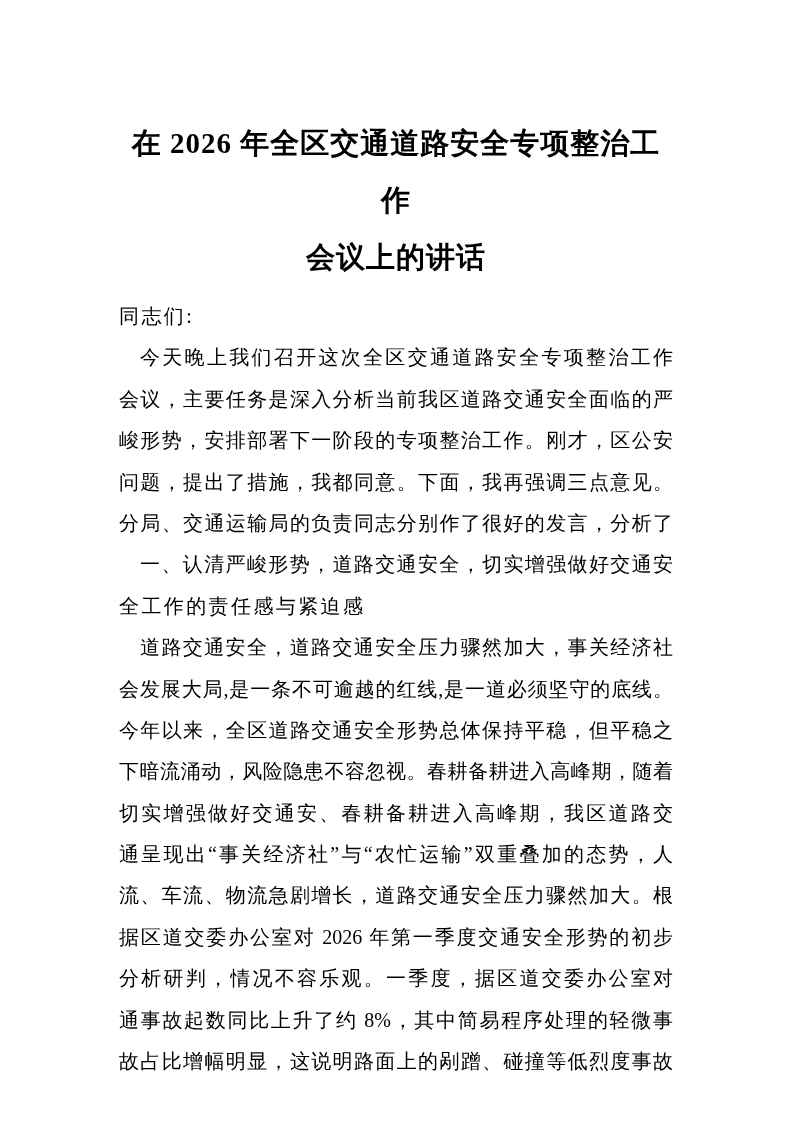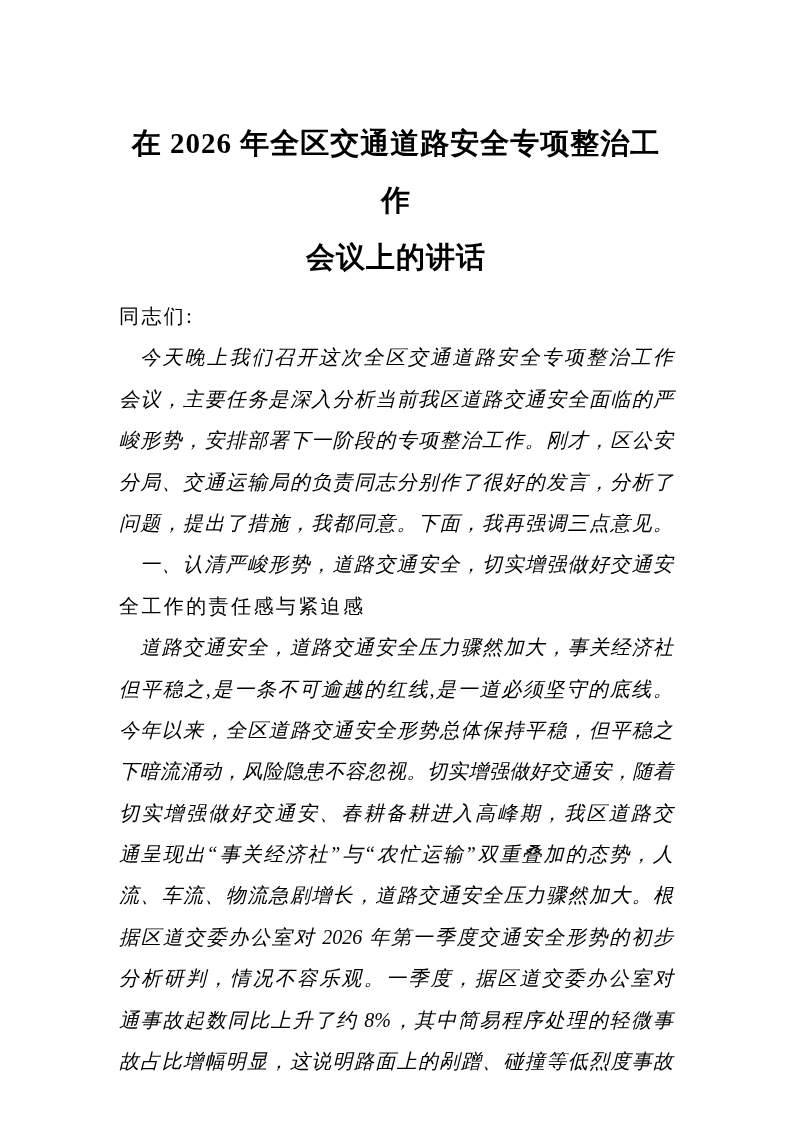--- a/index.html
+++ b/index.html
@@ -38,47 +38,46 @@
     text-align: left;
     white-space: nowrap;
     letter-spacing: 2.4px;
   }
   .body-line.fill {
     white-space: normal;
     letter-spacing: 0;
     text-align: justify;
     text-align-last: justify;
     text-justify: inter-character;
-    font-style: italic;
   }
   .body-line.indent {
     text-indent: 21px;
   }
 </style>
 </head>
 <body>
 
 <div class="page">
   <div class="doc-title">
     <span class="title-line">在 2026 年全区交通道路安全专项整治工作</span>
     <span class="title-line">会议上的讲话</span>
   </div>
   <div class="doc-body" id="doc-body">
       <div class="body-line">同志们:</div>
       <div class="body-line indent fill">今天晚上我们召开这次全区交通道路安全专项整治工作</div>
       <div class="body-line fill">会议，主要任务是深入分析当前我区道路交通安全面临的严</div>
       <div class="body-line fill">峻形势，安排部署下一阶段的专项整治工作。刚才，区公安</div>
+      <div class="body-line fill">问题，提出了措施，我都同意。下面，我再强调三点意见。</div>
       <div class="body-line fill">分局、交通运输局的负责同志分别作了很好的发言，分析了</div>
-      <div class="body-line fill">问题，提出了措施，我都同意。下面，我再强调三点意见。</div>
       <div class="body-line indent fill">一、认清严峻形势，道路交通安全，切实增强做好交通安</div>
       <div class="body-line">全工作的责任感与紧迫感</div>
       <div class="body-line indent fill">道路交通安全，道路交通安全压力骤然加大，事关经济社</div>
-      <div class="body-line fill">但平稳之,是一条不可逾越的红线,是一道必须坚守的底线。</div>
+      <div class="body-line fill">会发展大局,是一条不可逾越的红线,是一道必须坚守的底线。</div>
       <div class="body-line fill">今年以来，全区道路交通安全形势总体保持平稳，但平稳之</div>
-      <div class="body-line fill">下暗流涌动，风险隐患不容忽视。切实增强做好交通安，随着</div>
+      <div class="body-line fill">下暗流涌动，风险隐患不容忽视。春耕备耕进入高峰期，随着</div>
       <div class="body-line fill">切实增强做好交通安、春耕备耕进入高峰期，我区道路交</div>
       <div class="body-line fill">通呈现出“事关经济社”与“农忙运输”双重叠加的态势，人</div>
       <div class="body-line fill">流、车流、物流急剧增长，道路交通安全压力骤然加大。根</div>
       <div class="body-line fill">据区道交委办公室对 2026 年第一季度交通安全形势的初步</div>
       <div class="body-line fill">分析研判，情况不容乐观。一季度，据区道交委办公室对</div>
       <div class="body-line fill">通事故起数同比上升了约 8%，其中简易程序处理的轻微事</div>
       <div class="body-line fill">故占比增幅明显，这说明路面上的剐蹭、碰撞等低烈度事故</div>
     </div>
 </div>
 

